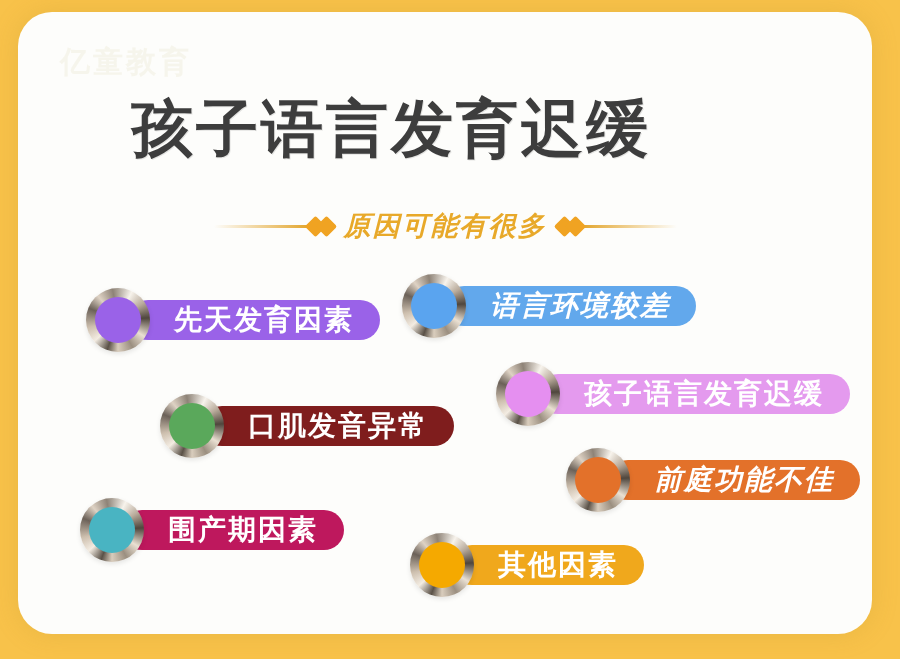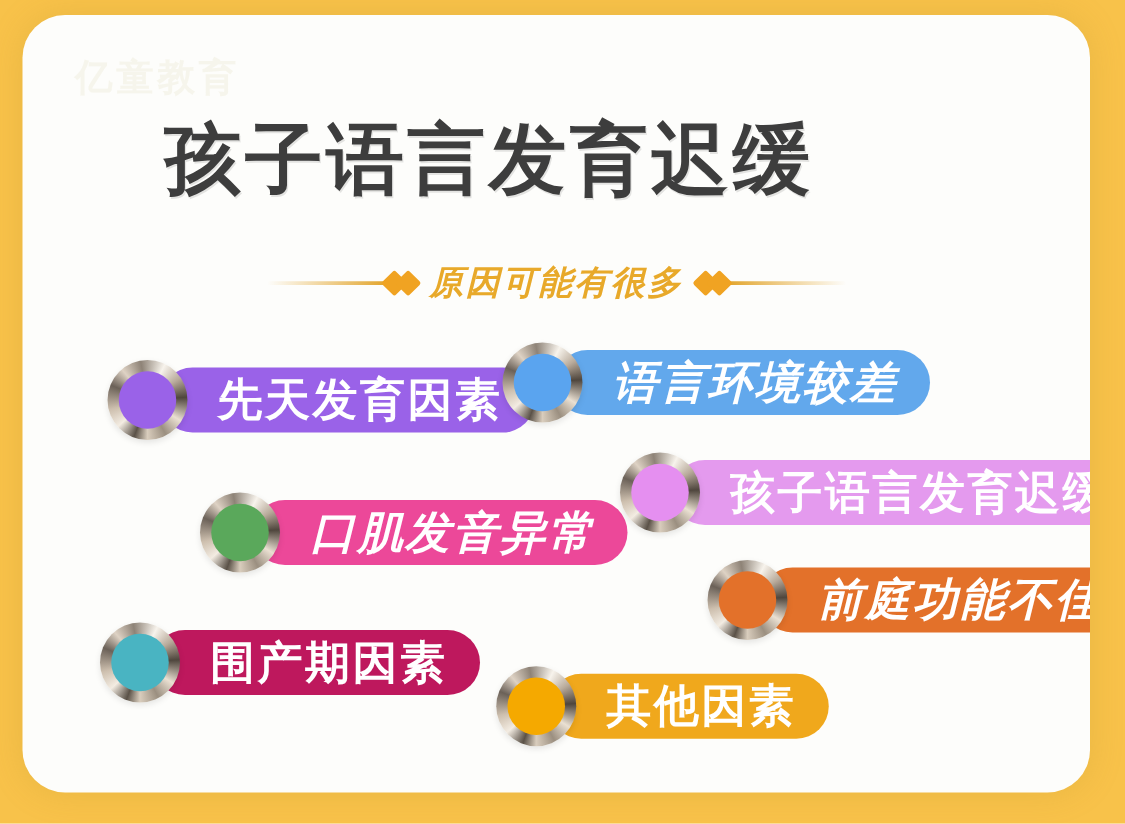--- a/index.html
+++ b/index.html
@@ -145,41 +145,41 @@
         #eae0d2 282deg, #9b8f80 312deg, #d9cdbd 340deg,
         #5a5147 360deg);
   }
   .badge .core {
     position: absolute;
     inset: 9px;
     border-radius: 50%;
   }
 
   .pill {
-    height: 52px;
+    height: 40px;
     border-radius: 26px;
     display: flex;
     align-items: center;
     padding: 0 26px 0 46px;
     color: #ffffff;
-    font-size: 36px;
+    font-size: 28px;
     font-weight: bold;
     letter-spacing: 2px;
     white-space: nowrap;
     z-index: 1;
   }
 
   
   #item-0 { left: 68px;  top: 282px; }
   #item-1 { left: 384px; top: 268px; font-style: italic; }
   #item-2 { left: 478px; top: 356px; }
   #item-3 { left: 142px; top: 388px; }
   #item-4 { left: 548px; top: 442px; font-style: italic; }
   #item-5 { left: 62px;  top: 492px; }
-  #item-6 { left: 379px; top: 527px; }
+  #item-6 { left: 392px; top: 527px; }
 </style>
 </head>
 <body>
 
 <div class="poster" style="background: linear-gradient(135deg, rgb(248, 194, 74) 0%, rgb(248, 194, 74) 100%);">
   <div class="card" style="background: rgb(253, 253, 251);">
 
     <div class="watermark">亿童教育</div>
 
     <div class="title" style="color: rgb(61, 61, 61);">孩子语言发育迟缓</div>
@@ -224,21 +224,21 @@
         <div class="core" style="background: rgb(229, 143, 240);"></div>
       </div>
       <div class="pill" style="background: rgb(228, 154, 238);">孩子语言发育迟缓</div>
     </div>
 
     <div class="item" id="item-3">
       <div class="badge">
         <div class="ring"></div>
         <div class="core" style="background: rgb(90, 168, 91);"></div>
       </div>
-      <div class="pill" style="background: #ec4899; font-style: italic;">口肌发音异常</div>
+      <div class="pill" style="background: #7f1d1d;">口肌发音异常</div>
     </div>
 
     <div class="item" id="item-4">
       <div class="badge">
         <div class="ring"></div>
         <div class="core" style="background: rgb(227, 113, 42);"></div>
       </div>
       <div class="pill" style="background: rgb(227, 113, 42);">前庭功能不佳</div>
     </div>
 

